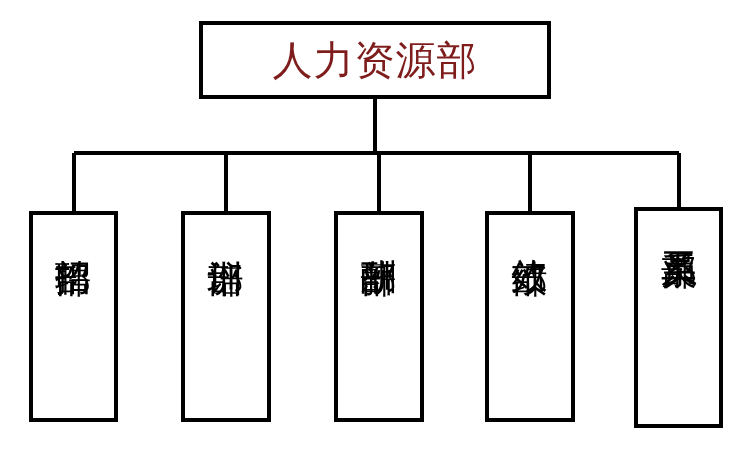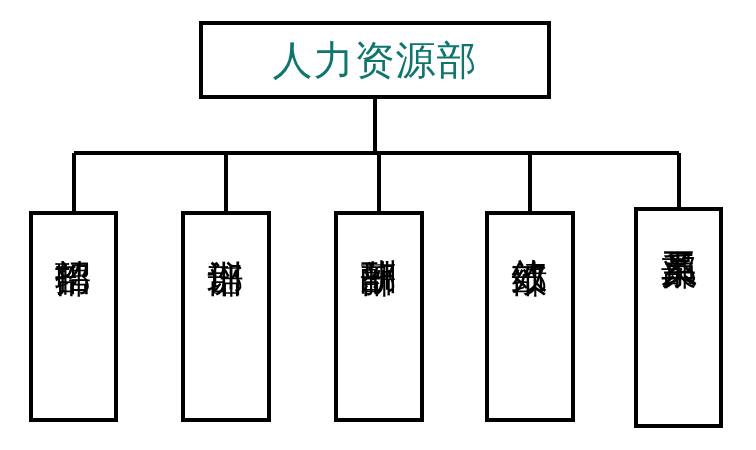--- a/index.html
+++ b/index.html
@@ -31,21 +31,21 @@
     display: flex;
     justify-content: center;
   }
   .node-box.root-node {
     align-items: center;
   }
   .node-box.child-node {
     align-items: flex-start;
   }
   .node-label-h {
-    color: #0f766e;
+    color: #7f1d1d;
     font-size: 40px;
     line-height: 1;
     letter-spacing: 1px;
     white-space: nowrap;
     user-select: none;
   }
   .node-label-v {
     color: #000000;
     font-size: 36px;
     line-height: 1.14;

